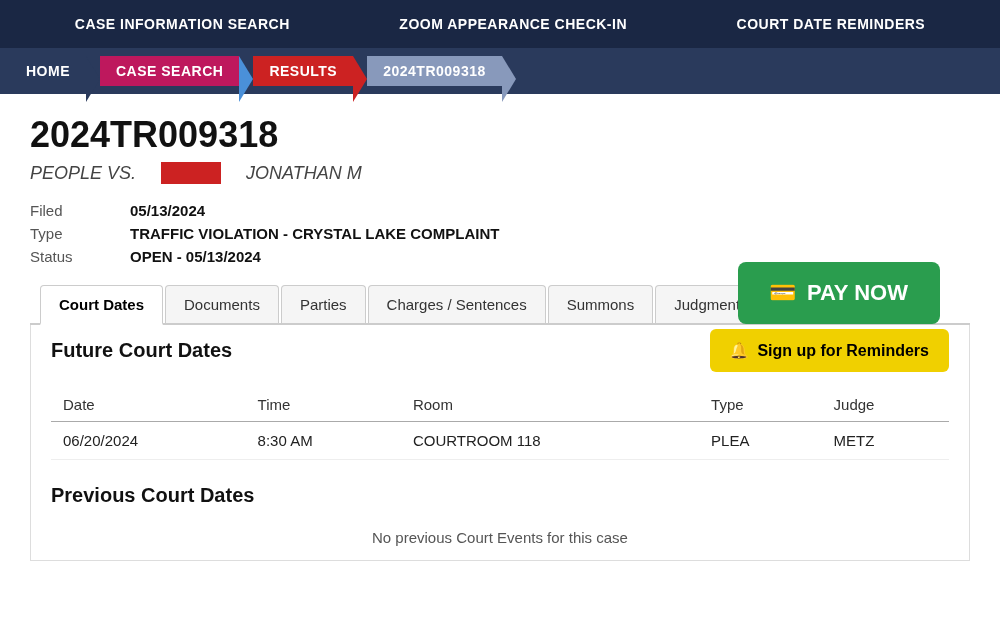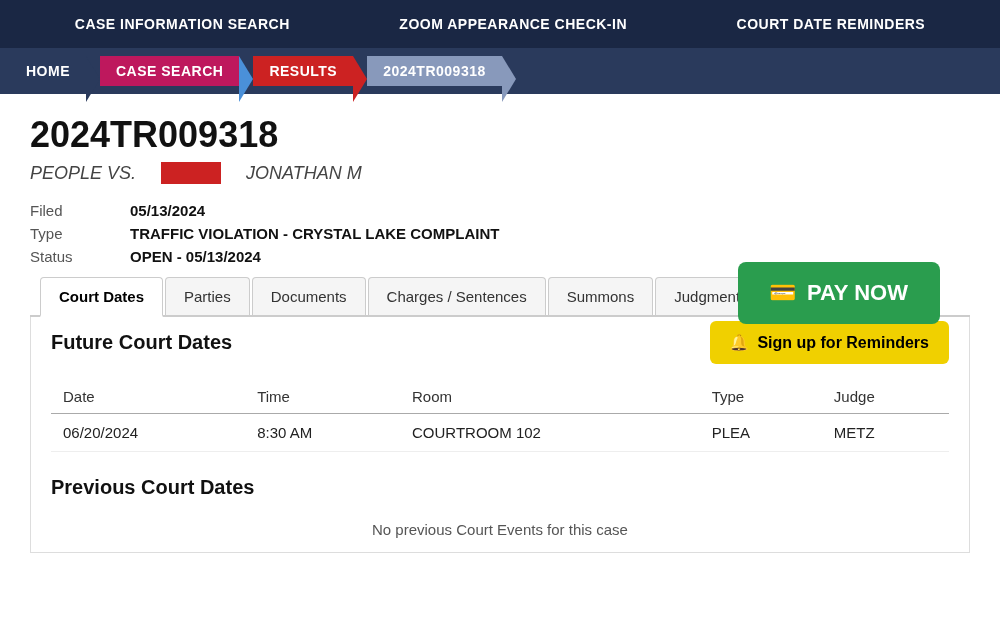--- a/index.html
+++ b/index.html
@@ -117,21 +117,21 @@
     }
 
     .case-info-section {
       position: relative;
     }
 
     .info-grid {
       display: grid;
       grid-template-columns: 80px auto;
       gap: 6px 20px;
-      margin-bottom: 12px;
+      margin-bottom: 20px;
     }
     .info-label {
       color: #555;
       font-size: 15px;
     }
     .info-value {
       color: #111;
       font-size: 15px;
       font-weight: 600;
     }
@@ -281,22 +281,22 @@
       <span class="info-value">05/13/2024</span>
       <span class="info-label">Type</span>
       <span class="info-value">TRAFFIC VIOLATION - CRYSTAL LAKE COMPLAINT</span>
       <span class="info-label">Status</span>
       <span class="info-value">OPEN - 05/13/2024</span>
     </div>
   </div>
 
   <div class="tabs">
     <div class="tab active">Court Dates</div>
+    <div class="tab">Documents</div>
     <div class="tab">Parties</div>
-    <div class="tab">Documents</div>
     <div class="tab">Charges / Sentences</div>
     <div class="tab">Summons</div>
     <div class="tab">Judgments</div>
     <div class="tab">Financial Summary</div>
   </div>
 
   <div class="table-section">
 
     <div class="future-header">
       <h2 class="future-title">Future Court Dates</h2>
@@ -313,21 +313,21 @@
           <th>Time</th>
           <th>Room</th>
           <th>Type</th>
           <th>Judge</th>
         </tr>
       </thead>
       <tbody>
         <tr>
           <td>06/20/2024</td>
           <td>8:30 AM</td>
-          <td>COURTROOM 102</td>
+          <td>COURTROOM 118</td>
           <td>PLEA</td>
           <td>METZ</td>
         </tr>
       </tbody>
     </table>
 
     <h2 class="previous-title">Previous Court Dates</h2>
     <p class="no-events-text">No previous Court Events for this case</p>
   </div>
 </div>

